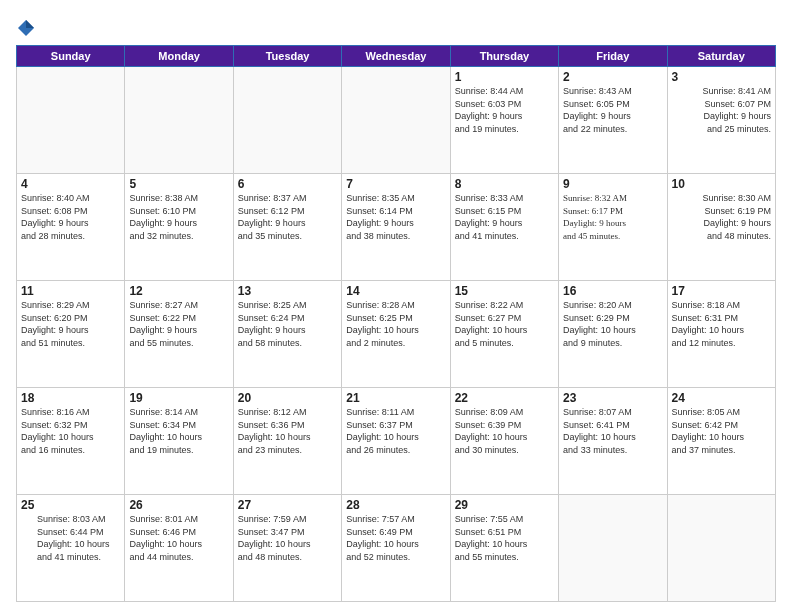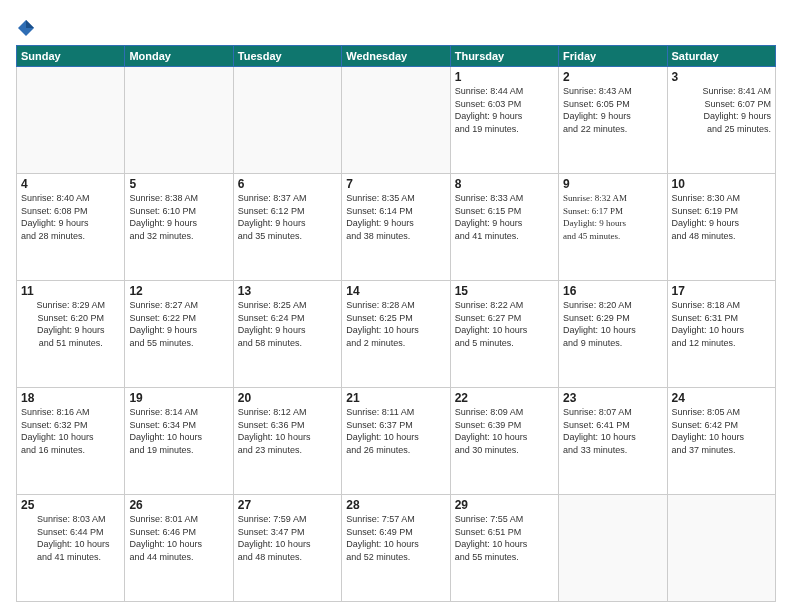--- a/index.html
+++ b/index.html
@@ -40,26 +40,26 @@
       font-size: 14px;
       color: #444;
     }
     .calendar {
       flex: 1;
       border-collapse: collapse;
       width: 100%;
       table-layout: fixed;
     }
     .calendar th {
-      background-color: #0f766e;
+      background-color: #4c1d95;
       color: #fff;
       font-size: 11px;
       font-weight: bold;
       padding: 4px 4px;
-      text-align: left;
+      text-align: center;
       border: 1px solid #2e6db4;
     }
     .calendar td {
       border: 1px solid #ccc;
       vertical-align: top;
       padding: 3px 4px;
       font-size: 9.5px;
       color: #222;
       background: #fff;
       height: 78px;
@@ -180,30 +180,30 @@
           </td>
           <td>
             <span class="day-num">9</span>
             <div class="day-info" style="white-space: pre-line; font-family: Liberation Serif, serif;">Sunrise: 8:32 AM
 Sunset: 6:17 PM
 Daylight: 9 hours
 and 45 minutes.</div>
           </td>
           <td>
             <span class="day-num">10</span>
-            <div class="day-info" style="white-space: pre-line;">Sunrise: 8:30 AM
+            <div class="day-info" style="white-space: pre-line; text-align: right;">Sunrise: 8:30 AM
 Sunset: 6:19 PM
 Daylight: 9 hours
 and 48 minutes.</div>
           </td>
         </tr>
         <tr>
           <td>
             <span class="day-num">11</span>
-            <div class="day-info" style="white-space: pre-line; text-align: center;">Sunrise: 8:29 AM
+            <div class="day-info" style="white-space: pre-line;">Sunrise: 8:29 AM
 Sunset: 6:20 PM
 Daylight: 9 hours
 and 51 minutes.</div>
           </td>
           <td>
             <span class="day-num">12</span>
             <div class="day-info" style="white-space: pre-line;">Sunrise: 8:27 AM
 Sunset: 6:22 PM
 Daylight: 9 hours
 and 55 minutes.</div>

